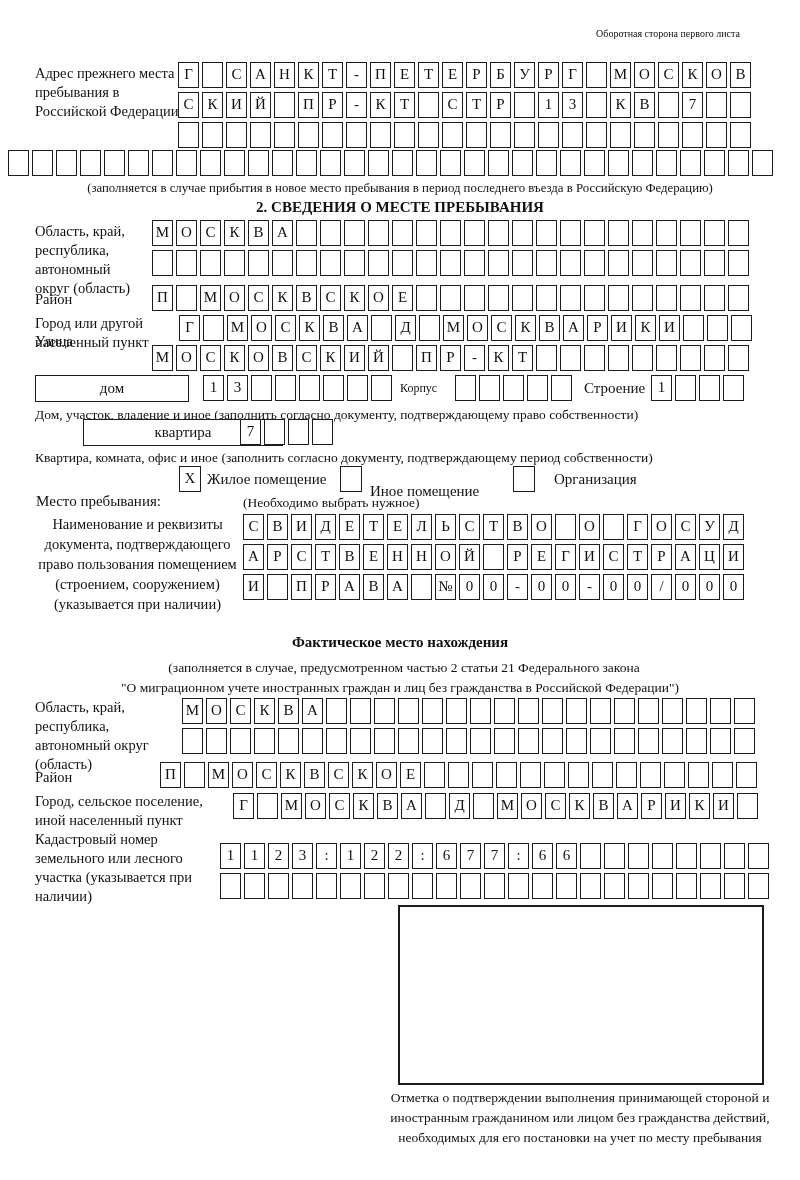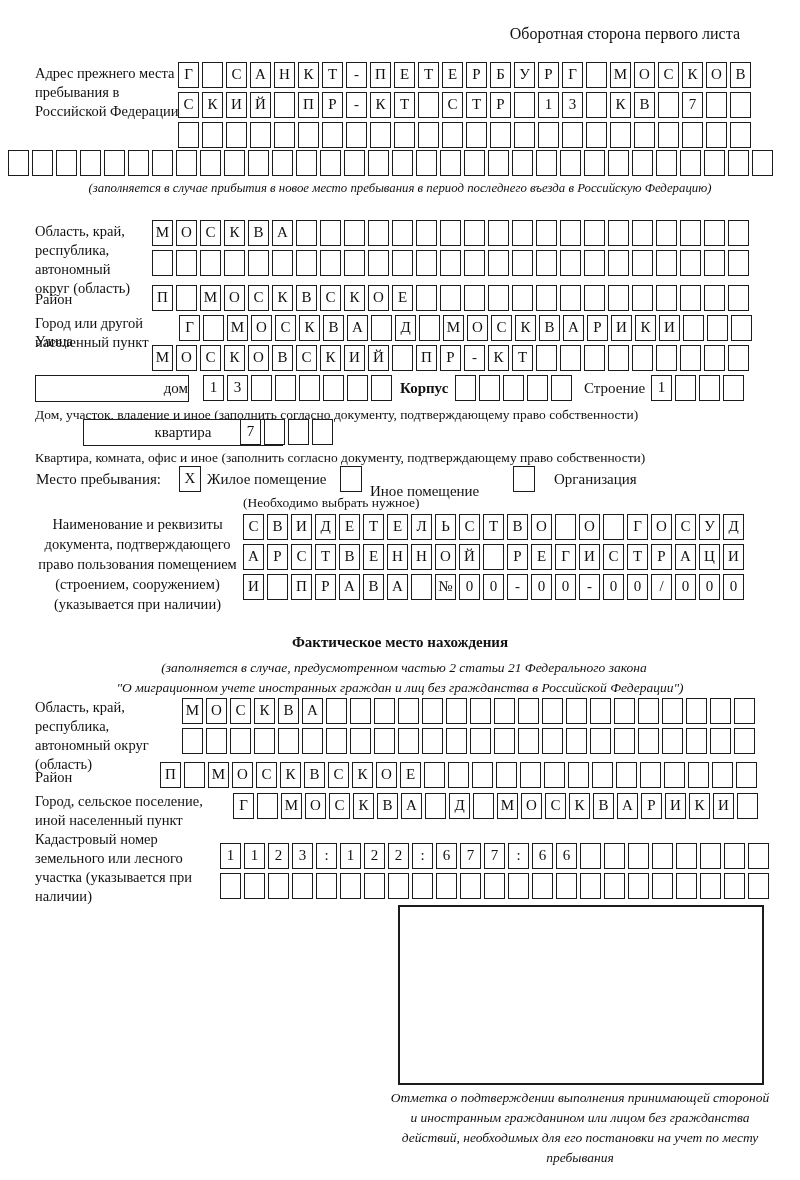--- a/index.html
+++ b/index.html
@@ -9,28 +9,28 @@
   .cap{position:absolute;font-size:12.8px;line-height:17px;color:#111;}
   .title{position:absolute;font-size:15px;font-weight:bold;color:#111;text-align:center;width:100%;}
   .cellrow{position:absolute;display:flex;gap:3px;}
   .cell{flex:0 0 auto;box-sizing:border-box;width:21px;height:26px;border:1.5px solid #1c1c1c;
         font-size:15px;line-height:23px;text-align:center;background:#fff;}
   .checkbox{position:absolute;box-sizing:border-box;width:22px;height:26px;border:1.5px solid #1c1c1c;
         font-size:15px;line-height:23px;text-align:center;background:#fff;}
   .labelbox{position:absolute;box-sizing:border-box;height:27px;border:1.5px solid #1c1c1c;
         font-size:15px;line-height:24px;text-align:center;background:#fff;}
   .stampbox{position:absolute;border:2px solid #1c1c1c;background:#fff;}
-  .center{text-align:center;font-style:italic;}
+  .center{text-align:center;}
 </style>
 </head>
 <body>
 
 <div class="page">
 
-  <div class="lbl" style="top:24px;right:60px;font-size:16px;">Оборотная сторона первого листа</div>
+  <div class="lbl" style="top:24px;right:60px;font-size:10px;">Оборотная сторона первого листа</div>
 
   <div class="lbl" style="left:35px;top:64px;width:145px;">Адрес прежнего места пребывания в Российской Федерации</div>
   <div class="cellrow" style="left:178px;top:62px;">
       <span class="cell">Г</span>
       <span class="cell"></span>
       <span class="cell">С</span>
       <span class="cell">А</span>
       <span class="cell">Н</span>
       <span class="cell">К</span>
       <span class="cell">Т</span>
@@ -133,20 +133,21 @@
       <span class="cell"></span>
       <span class="cell"></span>
       <span class="cell"></span>
       <span class="cell"></span>
       <span class="cell"></span>
       <span class="cell"></span>
       <span class="cell"></span>
     </div>
   <div class="cap center" style="left:0;top:180px;width:100%;">(заполняется в случае прибытия в новое место пребывания в период последнего въезда в Российскую Федерацию)</div>
 
+  <div class="title" style="top:199px;left:0;">2. СВЕДЕНИЯ О МЕСТЕ ПРЕБЫВАНИЯ</div>
 
   <div class="lbl" style="left:35px;top:222px;width:112px;">Область, край, республика, автономный округ (область)</div>
   <div class="cellrow" style="left:152px;top:220px;">
       <span class="cell">М</span>
       <span class="cell">О</span>
       <span class="cell">С</span>
       <span class="cell">К</span>
       <span class="cell">В</span>
       <span class="cell">А</span>
       <span class="cell"></span>
@@ -276,32 +277,32 @@
       <span class="cell"></span>
       <span class="cell"></span>
       <span class="cell"></span>
       <span class="cell"></span>
       <span class="cell"></span>
       <span class="cell"></span>
       <span class="cell"></span>
       <span class="cell"></span>
     </div>
 
-  <div class="labelbox" style="left:35px;top:375px;width:154px;text-align:right;">дом</div>
+  <div class="labelbox" style="left:35px;top:375px;width:154px;">дом</div>
   <div class="cellrow" style="left:203px;top:375px;">
       <span class="cell">1</span>
       <span class="cell">3</span>
       <span class="cell"></span>
       <span class="cell"></span>
       <span class="cell"></span>
       <span class="cell"></span>
       <span class="cell"></span>
       <span class="cell"></span>
     </div>
-  <div class="lbl" style="left:400px;top:379px;font-size:15px;font-weight:bold;">Корпус</div>
+  <div class="lbl" style="left:400px;top:379px;font-size:12px;">Корпус</div>
   <div class="cellrow" style="left:455px;top:375px;">
       <span class="cell"></span>
       <span class="cell"></span>
       <span class="cell"></span>
       <span class="cell"></span>
       <span class="cell"></span>
     </div>
   <div class="lbl" style="left:584px;top:379px;font-size:15px;">Строение</div>
   <div class="cellrow" style="left:651px;top:375px;">
       <span class="cell">1</span>
@@ -311,23 +312,23 @@
     </div>
   <div class="cap" style="left:35px;top:406px;font-size:13.5px;">Дом, участок, владение и иное (заполнить согласно документу, подтверждающему право собственности)</div>
 
   <div class="labelbox" style="left:35px;top:419px;width:200px;margin-left:48px;">квартира</div>
   <div class="cellrow" style="left:240px;top:419px;">
       <span class="cell">7</span>
       <span class="cell"></span>
       <span class="cell"></span>
       <span class="cell"></span>
     </div>
-  <div class="cap" style="left:35px;top:449px;font-size:13.5px;">Квартира, комната, офис и иное (заполнить согласно документу, подтверждающему право собственности)</div>
-
-  <div class="lbl" style="left:36px;top:470px;font-size:15px;">Место пребывания:</div>
+  <div class="cap" style="left:35px;top:449px;font-size:13.5px;">Квартира, комната, офис и иное (заполнить согласно документу, подтверждающему период собственности)</div>
+
+  <div class="lbl" style="left:36px;top:492px;font-size:15px;">Место пребывания:</div>
   <span class="checkbox" style="left:179px;top:466px;">X</span>
   <div class="lbl" style="left:207px;top:470px;font-size:15px;">Жилое помещение</div>
   <span class="checkbox" style="left:340px;top:466px;"></span>
   <div class="lbl" style="left:370px;top:470px;font-size:15px;margin-top:12px;">Иное помещение</div>
   <span class="checkbox" style="left:513px;top:466px;"></span>
   <div class="lbl" style="left:554px;top:470px;font-size:15px;">Организация</div>
   <div class="cap" style="left:243px;top:494px;font-size:13.5px;">(Необходимо выбрать нужное)</div>
 
   <div class="lbl" style="left:35px;top:514px;width:205px;line-height:20px;text-align:center;">Наименование и реквизиты документа, подтверждающего право пользования помещением (строением, сооружением) (указывается при наличии)</div>
   <div class="cellrow" style="left:243px;top:514px;">

